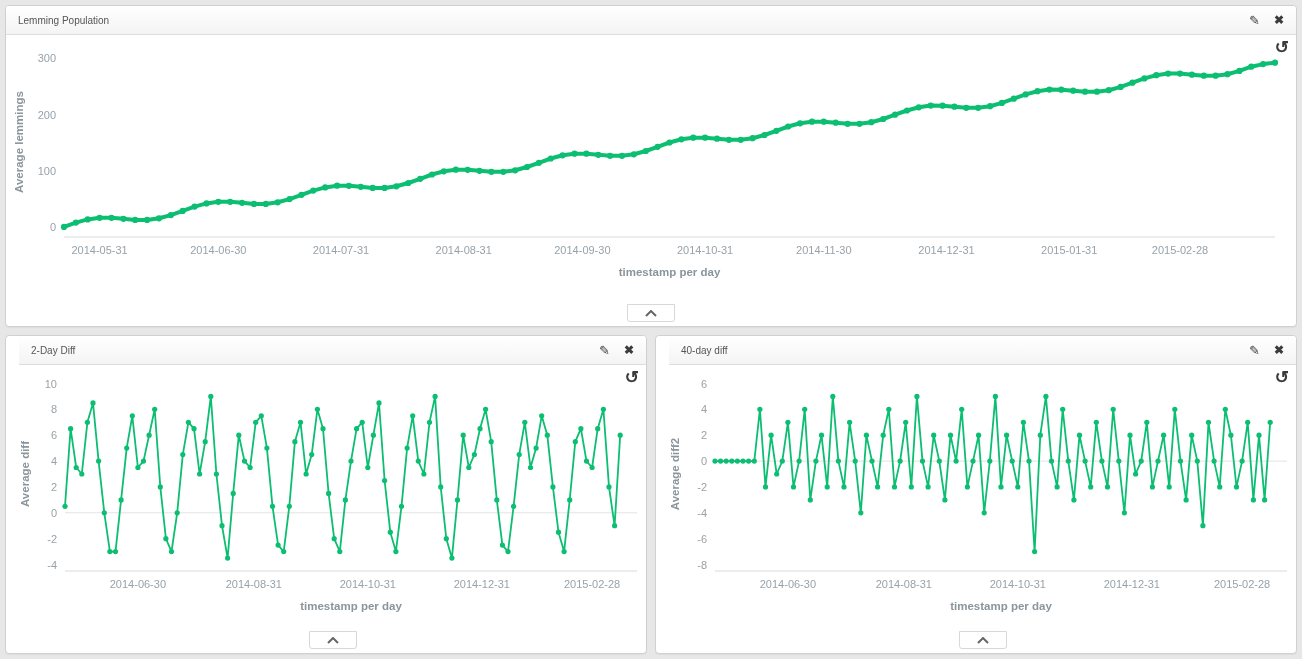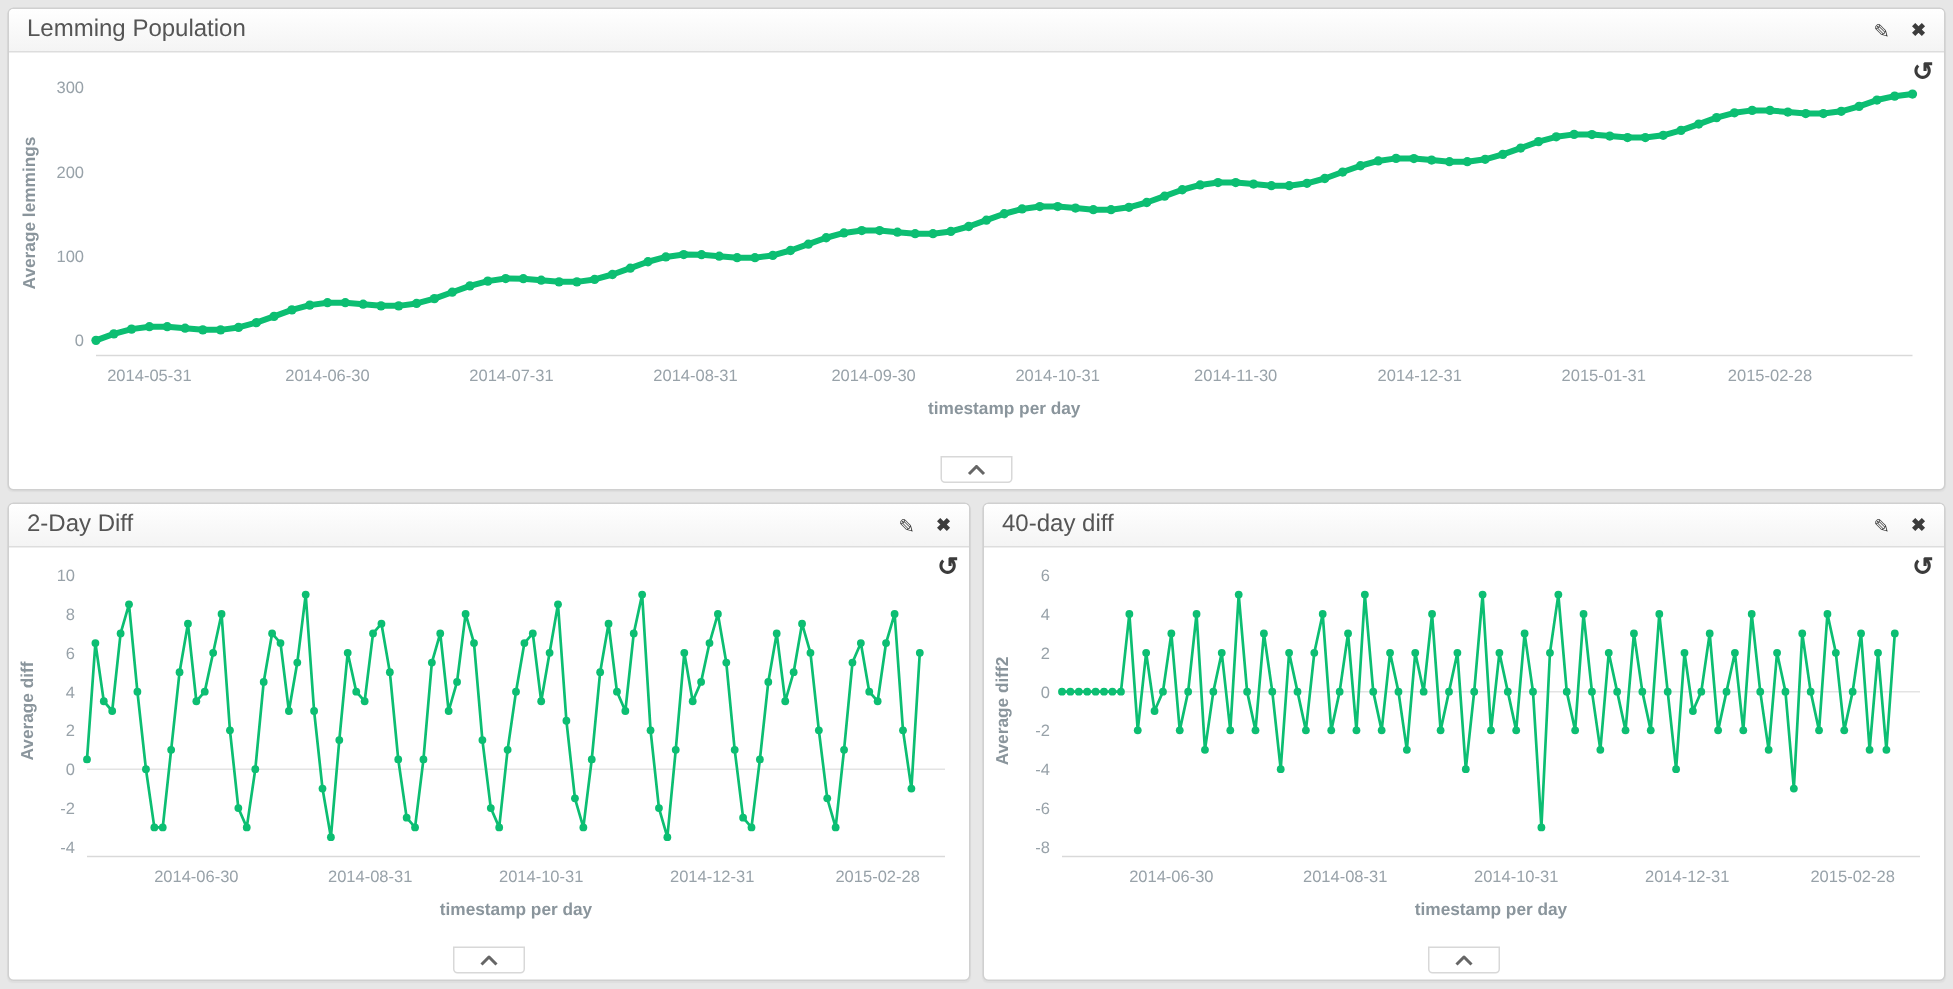--- a/index.html
+++ b/index.html
@@ -9,27 +9,27 @@
     font-family:"Liberation Sans",sans-serif;
   }
   .page{box-sizing:border-box;width:1302px;height:659px;padding:5px;display:flex;flex-direction:column;gap:8px;}
   .panel{
     background:#ffffff;border:1px solid #d0d0d0;border-radius:4px;
     display:flex;flex-direction:column;box-shadow:0 1px 1px rgba(0,0,0,0.04);
     overflow:hidden;
   }
   .panel-top{height:320px;}
   .row{flex:1;display:flex;gap:8px;min-height:0;}
-  .row .panel{flex:1;min-width:0;}
+  .row .panel{flex:1;min-width:0;padding-left:13px;}
   .panel-header{
     height:28px;flex:0 0 28px;display:flex;align-items:center;
     padding:0 12px;background:linear-gradient(#ffffff,#f4f4f4);
     border-bottom:1px solid #dddddd;
   }
-  .panel-title{font-size:16px;color:#555;}
+  .panel-title{font-size:10px;color:#555;}
   .panel-actions{margin-left:auto;display:flex;align-items:center;gap:14px;}
   .hicon{font-size:13px;color:#3c3c3c;cursor:pointer;line-height:1;}
   .hicon.close{font-size:12px;font-weight:bold;}
   .chart-wrap{position:relative;flex:1;display:flex;flex-direction:column;align-items:center;min-height:0;}
   .refresh{
     position:absolute;top:4px;right:7px;font-size:17px;font-weight:bold;color:#3b3b3b;
     cursor:pointer;line-height:1;
   }
   svg.chart{display:block;flex:0 0 auto;}
   text.tick{fill:#98a2a9;font-size:11px;font-family:"Liberation Sans",sans-serif;}

